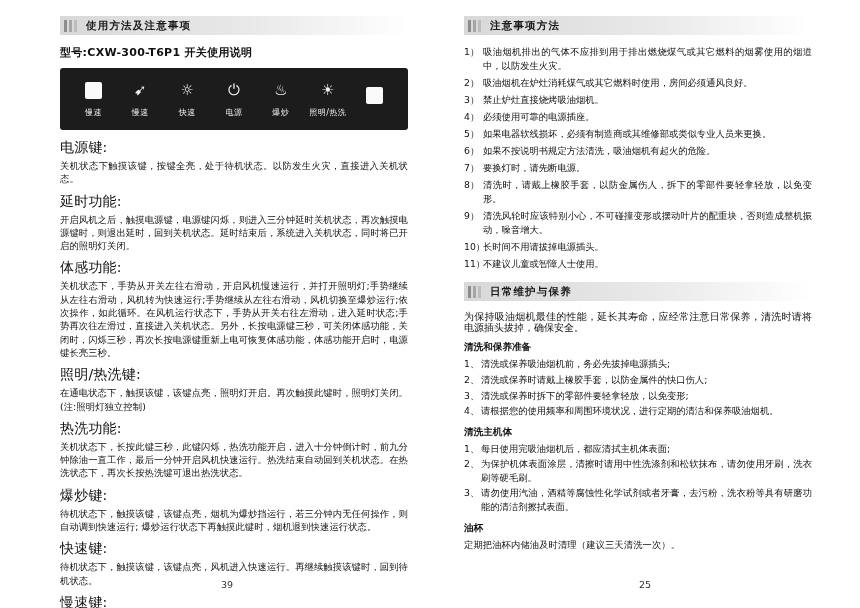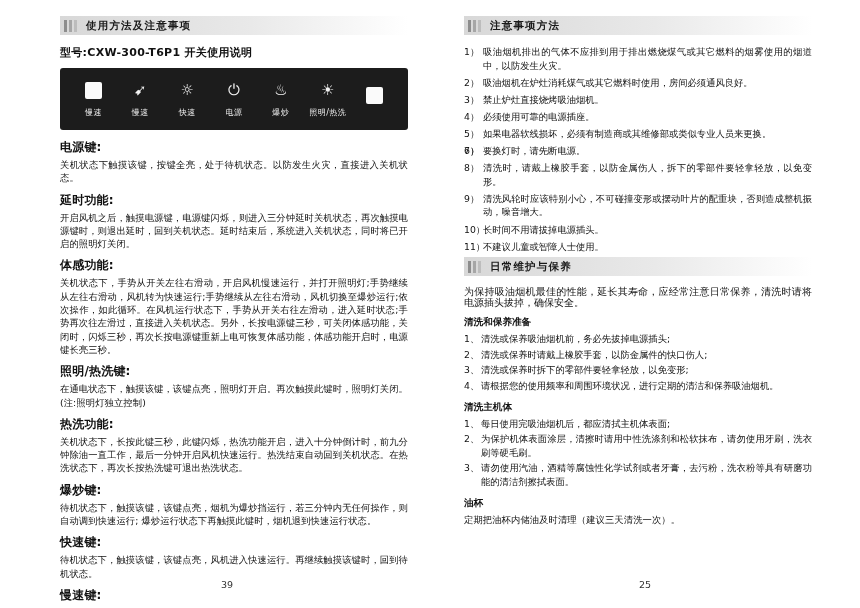--- a/index.html
+++ b/index.html
@@ -97,22 +97,22 @@
   .panel-key .lbl {
     font-size: 8px;
     margin-top: 7px;
     letter-spacing: 0.5px;
     color: #efefef;
     white-space: nowrap;
   }
   .panel-key.blank .lbl { visibility: hidden; }
 
   h4.sub {
-    font-size: 12px;
-    font-weight: bold;
+    font-size: 14px;
+    font-weight: normal;
     margin: 7px 0 2px 0;
     letter-spacing: 0.2px;
   }
   p.body {
     font-size: 9.3px;
     line-height: 13.3px;
     margin: 0 0 2px 0;
     text-align: justify;
     letter-spacing: 0.1px;
   }
@@ -261,29 +261,29 @@
       </span>
     <span class="title">注意事项方法</span>
   </div>
 
   <ol class="notes">
     <li><span class="num">1）</span><span>吸油烟机排出的气体不应排到用于排出燃烧煤气或其它燃料的烟雾使用的烟道中，以防发生火灾。</span></li>
     <li><span class="num">2）</span><span>吸油烟机在炉灶消耗煤气或其它燃料时使用，房间必须通风良好。</span></li>
     <li><span class="num">3）</span><span>禁止炉灶直接烧烤吸油烟机。</span></li>
     <li><span class="num">4）</span><span>必须使用可靠的电源插座。</span></li>
     <li><span class="num">5）</span><span>如果电器软线损坏，必须有制造商或其维修部或类似专业人员来更换。</span></li>
-    <li><span class="num">6）</span></li>
+    <li><span class="num">6）</span><span>如果不按说明书规定方法清洗，吸油烟机有起火的危险。</span></li>
     <li><span class="num">7）</span><span>要换灯时，请先断电源。</span></li>
     <li><span class="num">8）</span><span>清洗时，请戴上橡胶手套，以防金属伤人，拆下的零部件要轻拿轻放，以免变形。</span></li>
     <li><span class="num">9）</span><span>清洗风轮时应该特别小心，不可碰撞变形或摆动叶片的配重块，否则造成整机振动，噪音增大。</span></li>
     <li><span class="num">10）</span><span>长时间不用请拔掉电源插头。</span></li>
     <li><span class="num">11）</span><span>不建议儿童或智障人士使用。</span></li>
   </ol>
 
-  <div class="section-bar" style="margin-top:4px;">
+  <div class="section-bar" style="margin-top:12px;">
     <span class="bars">
         <i></i>
         <i></i>
         <i></i>
       </span>
     <span class="title">日常维护与保养</span>
   </div>
 
   <p class="intro">为保持吸油烟机最佳的性能，延长其寿命，应经常注意日常保养，清洗时请将电源插头拔掉，确保安全。</p>
 

